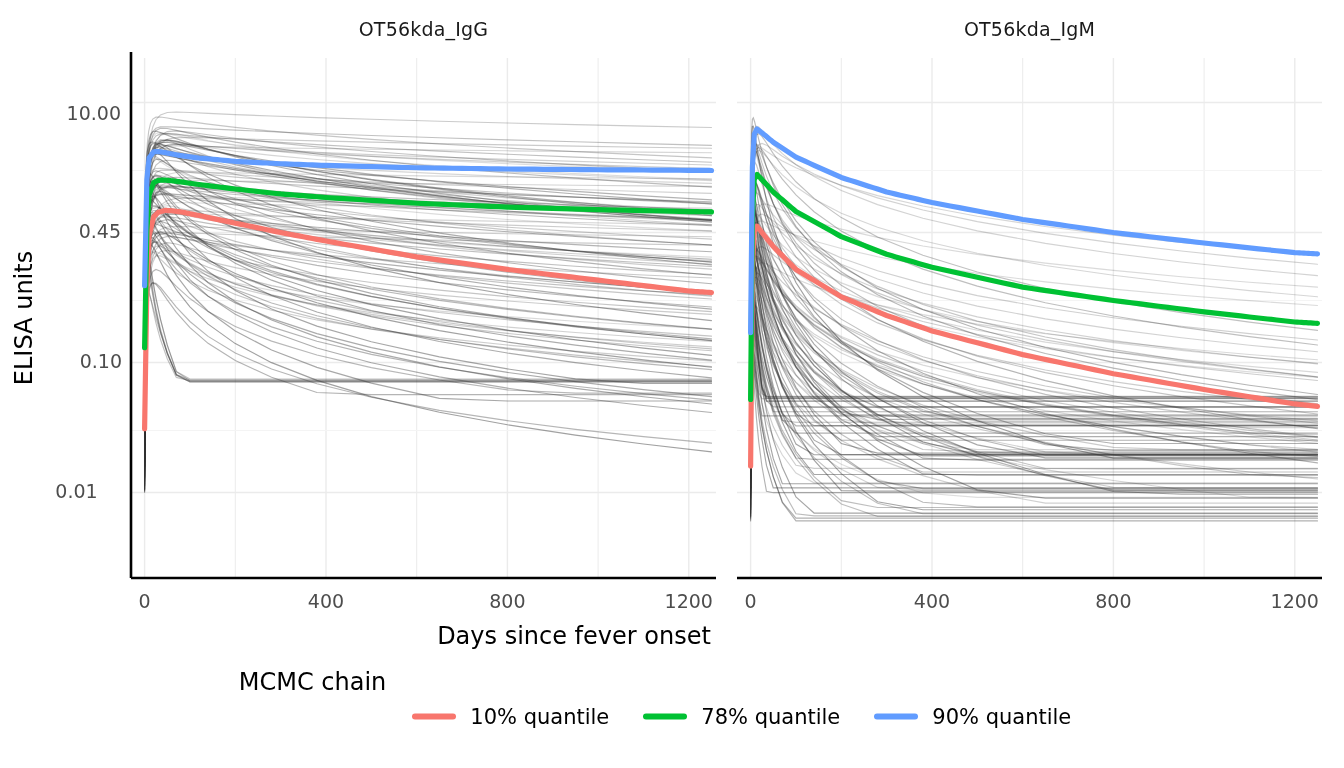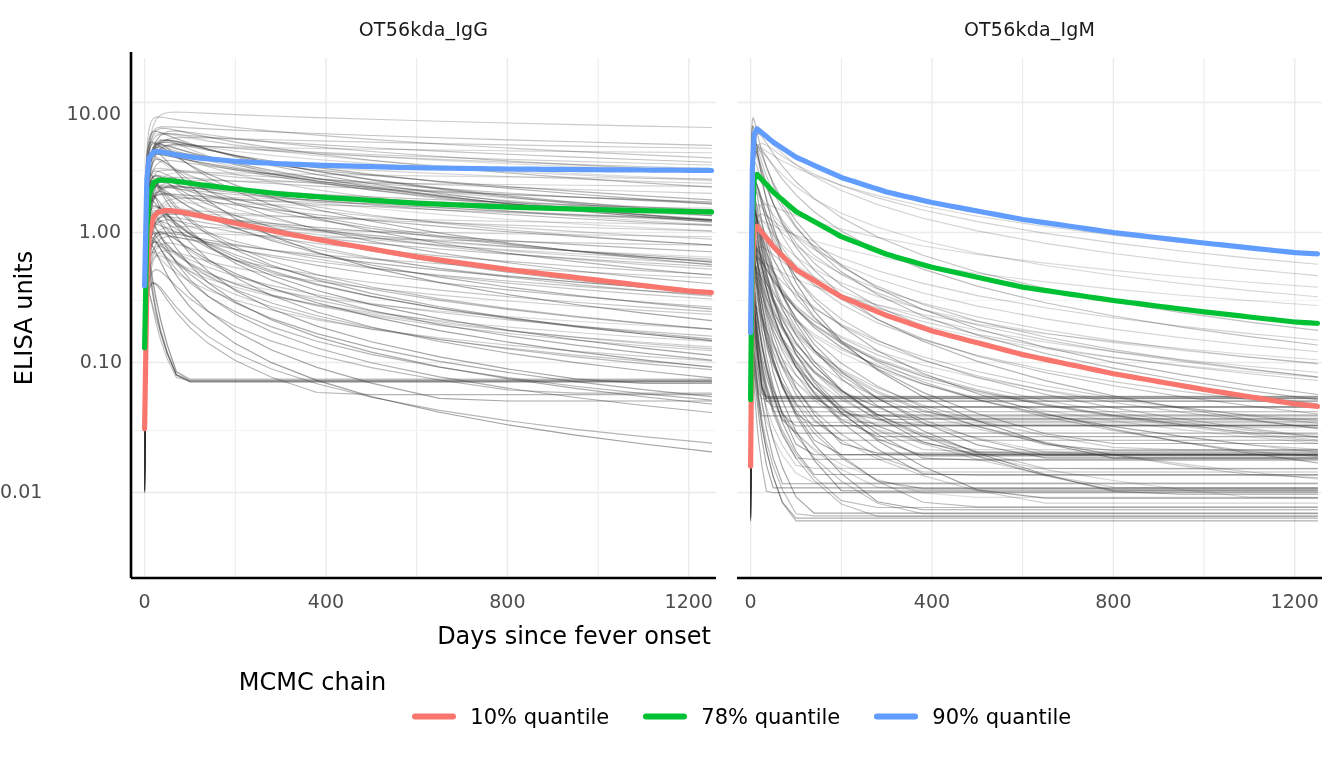--- a/index.html
+++ b/index.html
@@ -311,23 +311,23 @@
           <span class="legend-label">78% quantile</span>
         </div>
         <div class="legend-item">
           <span class="legend-key" style="background: rgb(97, 156, 255);"></span>
           <span class="legend-label">90% quantile</span>
         </div>
       </div>
   </div>
 
 <div class="axis-text" style="top: 89.5149px; white-space: nowrap; left: 0px; width: 121px; text-align: right; margin-top: 12px;">10.00</div>
-    <div class="axis-text" style="top: 219.515px; white-space: nowrap; left: 0px; width: 121px; text-align: right;">1.00</div>
+    <div class="axis-text" style="top: 219.515px; white-space: nowrap; left: 0px; width: 121px; text-align: right;">0.45</div>
     <div class="axis-text" style="top: 349.515px; white-space: nowrap; left: 1px; width: 121px; text-align: right;">0.10</div>
-    <div class="axis-text" style="top: 479.515px; white-space: nowrap; left: 0px; width: 121px; text-align: left;">0.01</div>
+    <div class="axis-text" style="top: 479.515px; white-space: nowrap; left: 16px; width: 121px; text-align: center;">0.01</div>
     <div class="axis-text" style="top: 590px; white-space: nowrap; left: 144.605px; transform: translateX(-50%);">0</div>
     <div class="axis-text" style="top: 590px; white-space: nowrap; left: 326px; transform: translateX(-50%);">400</div>
     <div class="axis-text" style="top: 590px; white-space: nowrap; left: 507.395px; transform: translateX(-50%);">800</div>
     <div class="axis-text" style="top: 590px; white-space: nowrap; left: 688.791px; transform: translateX(-50%);">1200</div>
     <div class="axis-text" style="top: 590px; white-space: nowrap; left: 750.605px; transform: translateX(-50%);">0</div>
     <div class="axis-text" style="top: 590px; white-space: nowrap; left: 932px; transform: translateX(-50%);">400</div>
     <div class="axis-text" style="top: 590px; white-space: nowrap; left: 1113.4px; transform: translateX(-50%);">800</div>
     <div class="axis-text" style="top: 590px; white-space: nowrap; left: 1294.79px; transform: translateX(-50%);">1200</div>
   </div>
 

